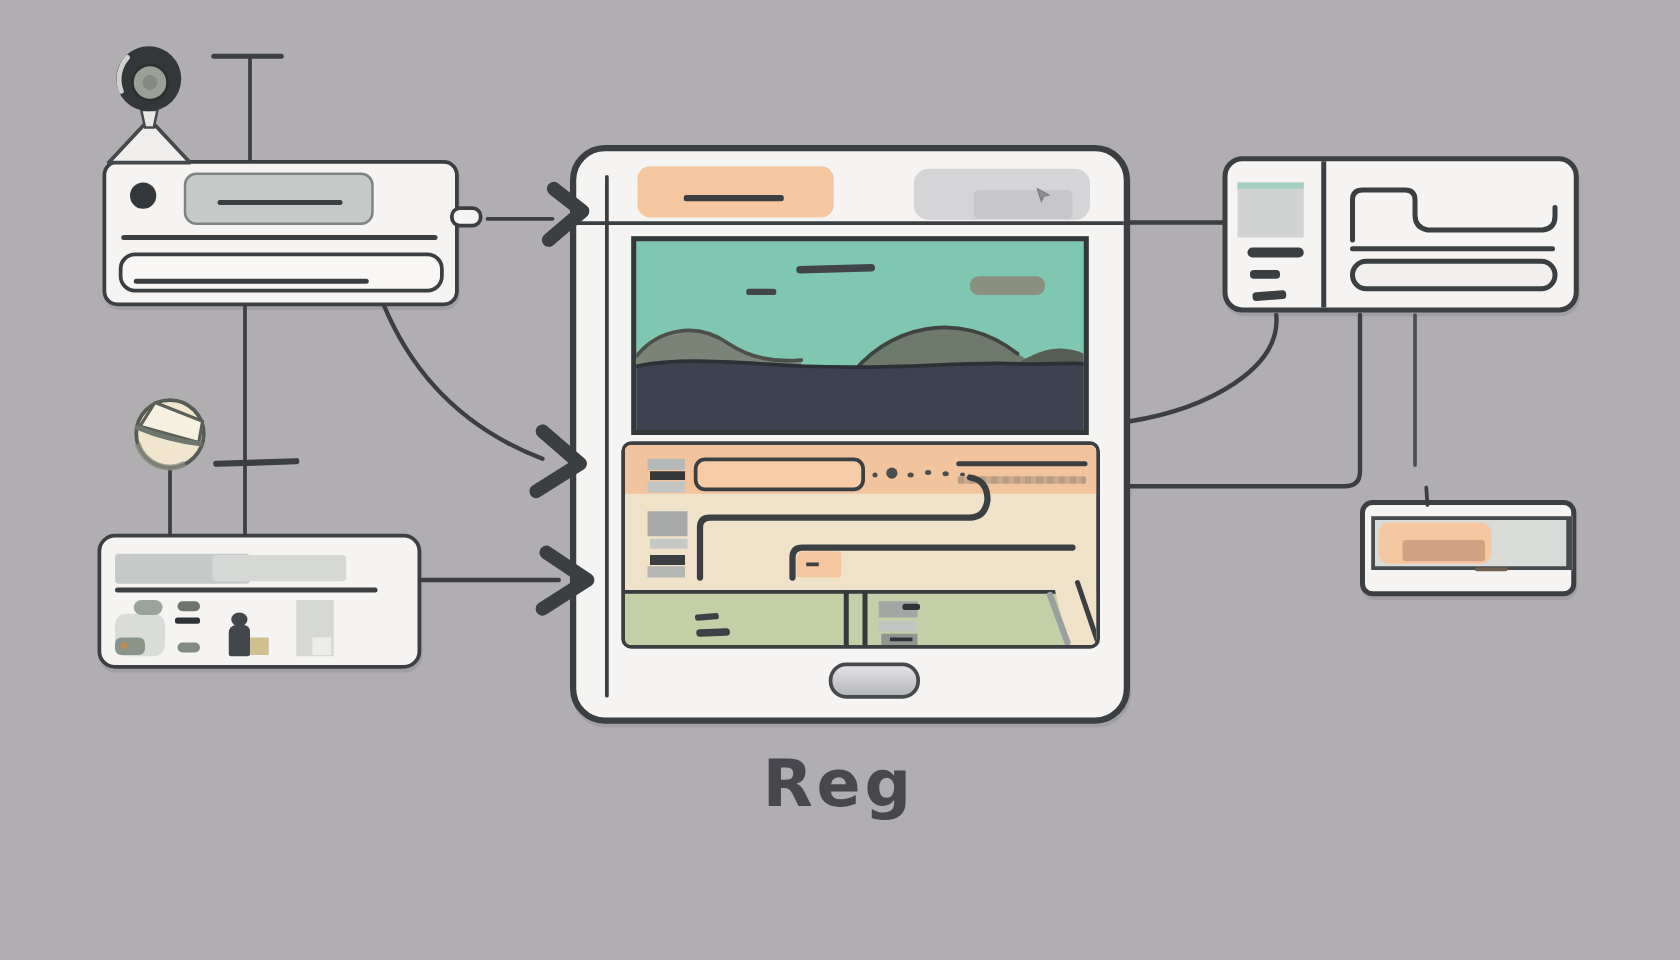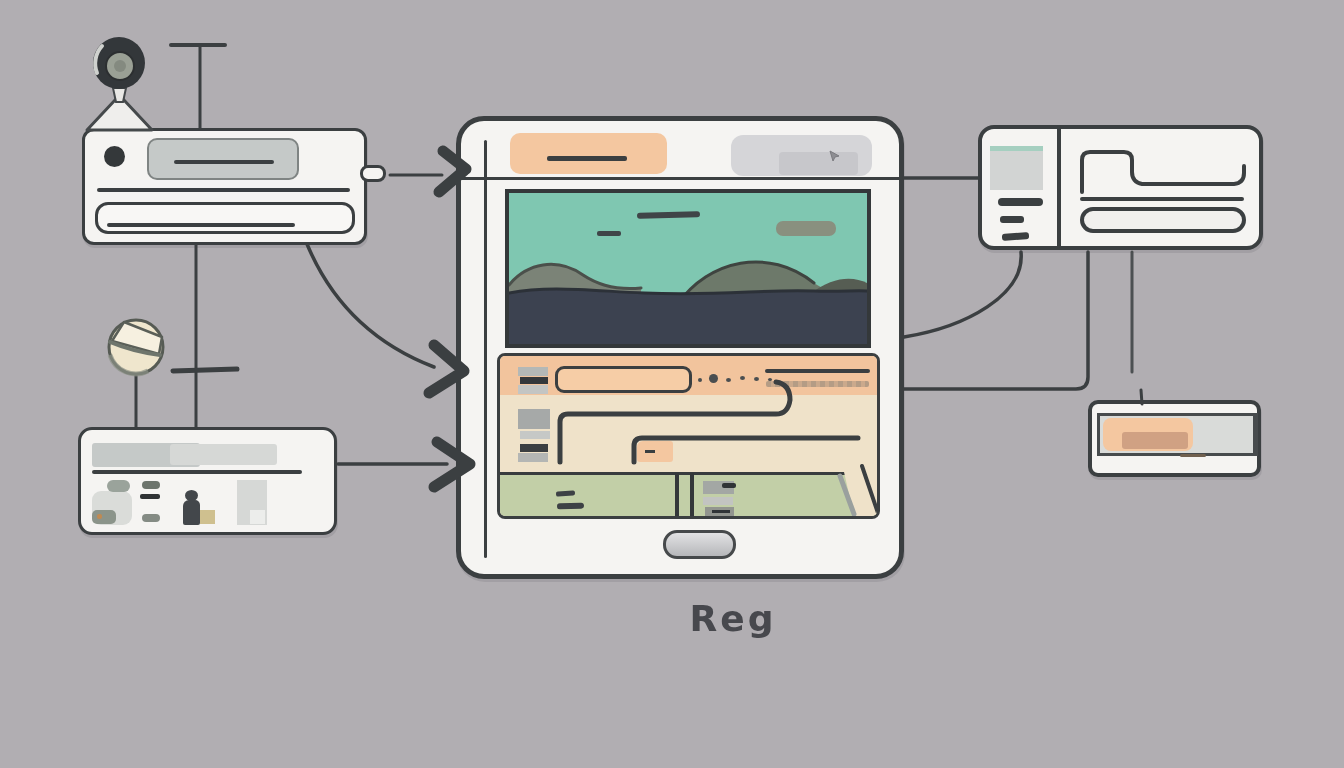--- a/index.html
+++ b/index.html
@@ -95,22 +95,22 @@
   .tr-dash2{left:18px;top:87px;width:24px;height:7px;background:var(--ink,#3b3f41);border-radius:3px;}
   .tr-dash3{left:20px;top:104px;width:27px;height:7px;background:var(--ink,#3b3f41);border-radius:3px;transform:rotate(-4deg);}
   
   #card-bottom-right{left:1088px;top:400px;width:165px;height:69px;border-width:4px;border-radius:10px;}
   #br-inner{left:5px;top:9px;width:153px;height:37px;background:#d9dbd9;
     border:3px solid #474b4d;border-right-width:5px;}
   #br-peach{left:3px;top:2px;width:90px;height:33px;background:var(--peach,#f4c7a1);border-radius:8px;}
   #br-bar{left:19px;top:14px;width:66px;height:17px;background:var(--peachDeep,#d0a183);border-radius:3px;}
   #br-dash{left:58px;top:22px;width:26px;height:3px;background:#70604f;border-radius:2px;}
   
-  #caption{left:593px;top:598px;width:280px;text-align:center;
-    font-size:36px;font-weight:700;letter-spacing:3px;color:var(--captionColor,#47484d);}
+  #caption{left:531px;top:598px;width:280px;text-align:center;
+    font-size:52px;font-weight:700;letter-spacing:3px;color:var(--captionColor,#47484d);}
   #connectors{position:absolute;left:0;top:0;pointer-events:none;}
 </style>
 </head>
 <body>
 
 <div id="canvas">
 
   <div id="card-top-left" class="card">
     <div id="tl-tab" class="abs">
       <div id="tl-tab-line" class="abs"></div>

